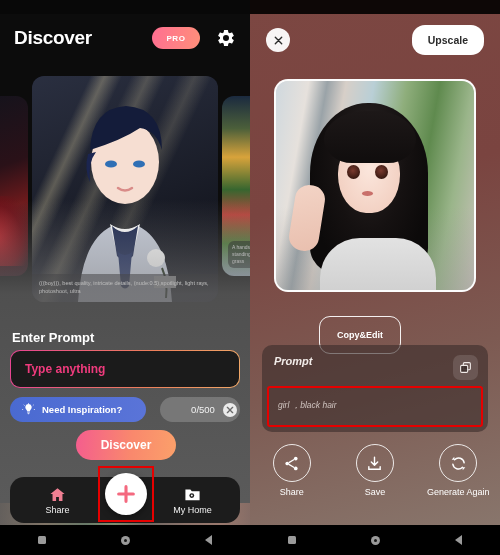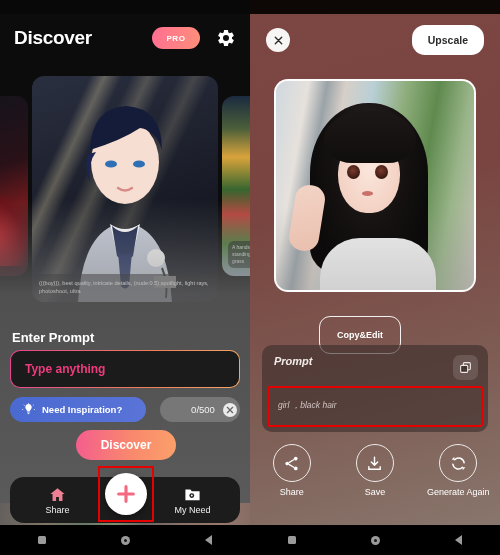--- a/index.html
+++ b/index.html
@@ -382,21 +382,21 @@
         </svg>
         <span class="lbl">Share</span>
       </div>
       <div class="nav-center"></div>
       <div class="nav-item">
         <svg class="arts-icon" viewBox="0 0 24 24" fill="#ffffff">
           <path d="M2 5h7l2 2.5h11V20H2z"></path>
           <circle cx="11" cy="13.5" r="3.4" fill="#1c1c1c"></circle>
           <circle cx="11" cy="13.5" r="1.4" fill="#ffffff"></circle>
         </svg>
-        <span class="lbl">My Need</span>
+        <span class="lbl">My Home</span>
       </div>
     </div>
 
     <div class="fab">
       <svg width="22" height="22" viewBox="0 0 24 24">
         <path d="M12 4 V20 M4 12 H20" stroke="#f4697f" stroke-width="3.4" stroke-linecap="round"></path>
       </svg>
     </div>
     <div class="fab-highlight"></div>
 

